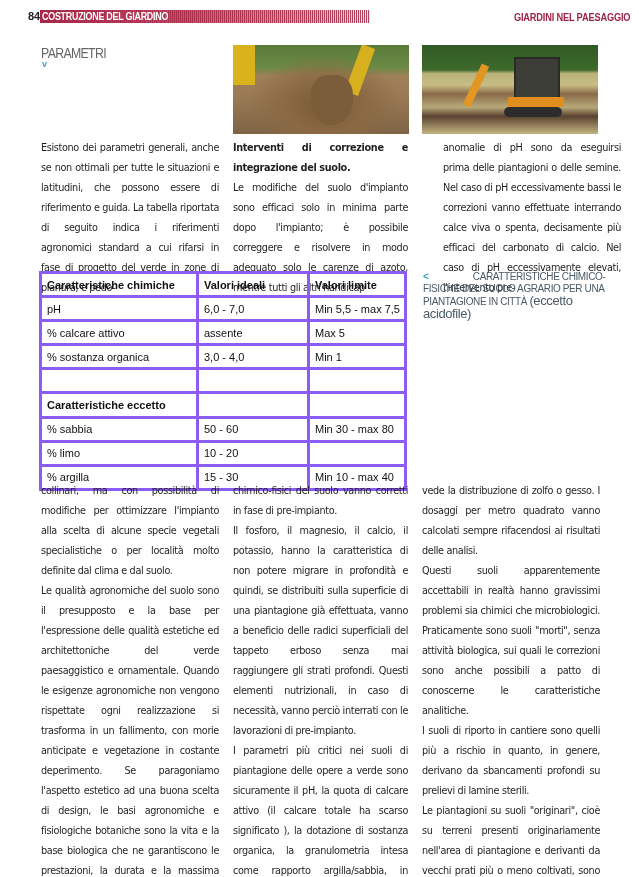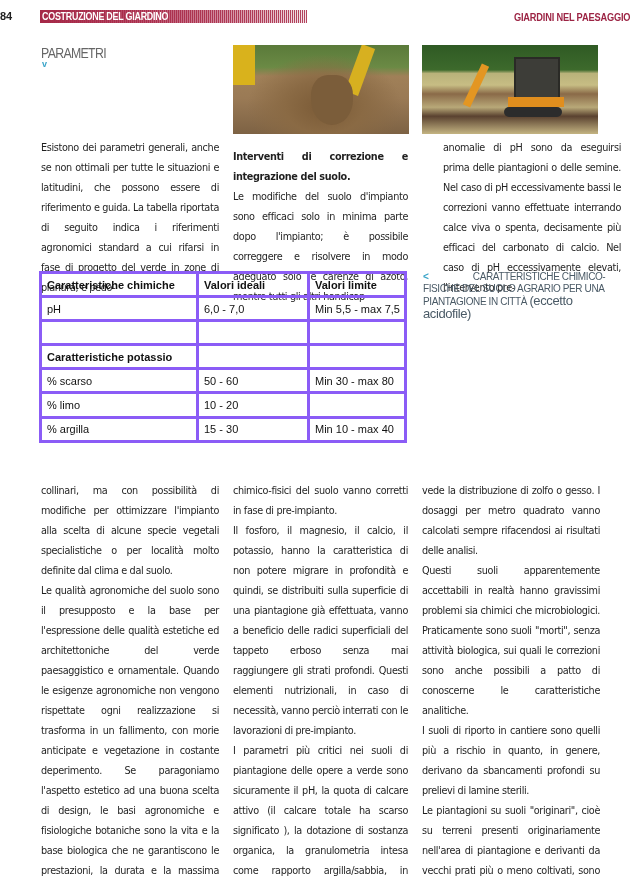--- a/index.html
+++ b/index.html
@@ -1,35 +1,35 @@
 <!DOCTYPE html>
 <html><head>
 <meta charset="utf-8">
 <style>
   html, body { margin:0; padding:0; background:#ffffff; }
   body { width:639px; height:877px; position:relative; overflow:hidden; font-family:"Liberation Sans", sans-serif; color:#1a1a1a; }
-  .page-num { position:absolute; left:0; top:10px; font-size:11px; font-weight:bold; color:#222; font-family:"Liberation Sans", sans-serif; }
-  .header-bar { position:absolute; left:40px; top:10px; width:267px; height:13px;
+  .page-num { position:absolute; left:28px; top:10px; font-size:11px; font-weight:bold; color:#222; font-family:"Liberation Sans", sans-serif; }
+  .header-bar { position:absolute; left:40px; top:10px; width:330px; height:13px;
     background: repeating-linear-gradient(90deg, rgba(168,40,70,0.85) 0px, rgba(168,40,70,0.85) 1px, rgba(255,255,255,0) 1px, rgba(255,255,255,0) 2px),
                 linear-gradient(90deg, #a22848 0%, #b9506c 40%, #dca8b6 80%, #f4e6ea 100%);
     }
   .header-bar .section { position:absolute; left:2px; top:0px; font-size:10.5px; font-weight:bold; color:#fff; letter-spacing:-0.3px; line-height:13px; font-family:"Liberation Sans", sans-serif; text-transform:uppercase; transform:scaleX(0.85); transform-origin:left; }
   .header-right { position:absolute; right:9px; top:11px; font-size:10.5px; font-weight:bold; color:#9c2444; font-family:"Liberation Sans", sans-serif; transform:scaleX(0.88); transform-origin:right; letter-spacing:-0.2px; }
   .param-title { position:absolute; left:41px; top:44px; font-size:15px; color:#666; letter-spacing:-0.8px; transform:scaleX(0.82); transform-origin:left; }
   .param-chevron { position:absolute; left:42px; top:59px; font-size:9px; color:#3aa4c8; font-weight:bold; }
   .photo { position:absolute; overflow:hidden; }
   .photo1 { left:233px; top:45px; width:176px; height:89px;
     background: radial-gradient(ellipse at 52% 70%, #7a5a36 0%, #8a6a44 30%, rgba(0,0,0,0) 60%),
                 linear-gradient(180deg, #5a7a3a 0%, #6b8a45 25%, #a08058 35%, #9a7a55 60%, #7d6244 100%); }
   .photo2 { left:422px; top:45px; width:176px; height:89px;
     background: linear-gradient(180deg, #2f5a24 0%, #3d6a2c 28%, #b9b27a 32%, #c7bd84 45%, #8a6a48 55%, #b8a878 70%, #5a4230 80%, #c4b482 100%); }
   .shape { position:absolute; }
   .col { position:absolute; font-size:9.7px; line-height:20px; text-align:justify; color:#1f1f1f; font-family:"DejaVu Sans", sans-serif; letter-spacing:-0.35px; }
   .col p { margin:0; }
-  .col .bold { font-weight:bold;margin-top:9px; }
+  .col .bold { font-weight:bold; }
   .colA1 { left:41px; top:138px; width:178px; }
   .colB1 { left:233px; top:138px; width:175px; }
   .colC1 { left:443px; top:138px; width:178px; }
   .colA2 { left:41px; top:481px; width:178px; }
   .colB2 { left:233px; top:481px; width:175px; }
   .colC2 { left:422px; top:481px; width:178px; }
   table.soil { position:absolute; left:39px; top:271px; width:368px; border-collapse:collapse; font-family:"Liberation Sans", sans-serif; font-size:11px; color:#111; border:1.5px solid #2f4a5a; }
   table.soil td { border:3px solid #8b5cf6; height:21.1px; padding:0 0 0 5px; vertical-align:middle; }
   table.soil td.c1 { width:149px; }
   table.soil td.c2 { width:103px;margin-left:40px; }
@@ -80,31 +80,41 @@
     <td class="c1 hdr">Caratteristiche chimiche</td>
     <td class="c2 hdr">Valori ideali</td>
     <td class="c3 hdr">Valori limite</td>
   </tr>
   <tr>
     <td class="c1">pH</td>
     <td class="c2">6,0 - 7,0</td>
     <td class="c3">Min 5,5 - max 7,5</td>
   </tr>
   <tr>
+    <td class="c1">% calcare attivo</td>
+    <td class="c2">assente</td>
+    <td class="c3">Max 5</td>
+  </tr>
+  <tr>
+    <td class="c1">% sostanza organica</td>
+    <td class="c2">3,0 - 4,0</td>
+    <td class="c3">Min 1</td>
+  </tr>
+  <tr>
     <td class="c1"></td>
     <td class="c2"></td>
     <td class="c3"></td>
   </tr>
   <tr>
-    <td class="c1 hdr">Caratteristiche potassio</td>
+    <td class="c1 hdr">Caratteristiche eccetto</td>
     <td class="c2"></td>
     <td class="c3"></td>
   </tr>
   <tr>
-    <td class="c1">% scarso</td>
+    <td class="c1">% sabbia</td>
     <td class="c2">50 - 60</td>
     <td class="c3">Min 30 - max 80</td>
   </tr>
   <tr>
     <td class="c1">% limo</td>
     <td class="c2">10 - 20</td>
     <td class="c3"></td>
   </tr>
   <tr>
     <td class="c1">% argilla</td>

